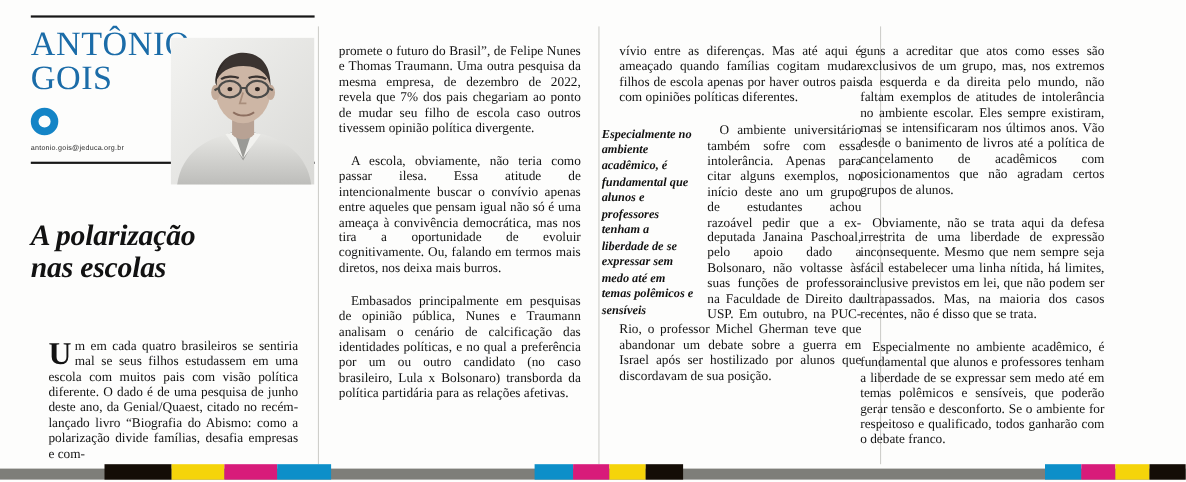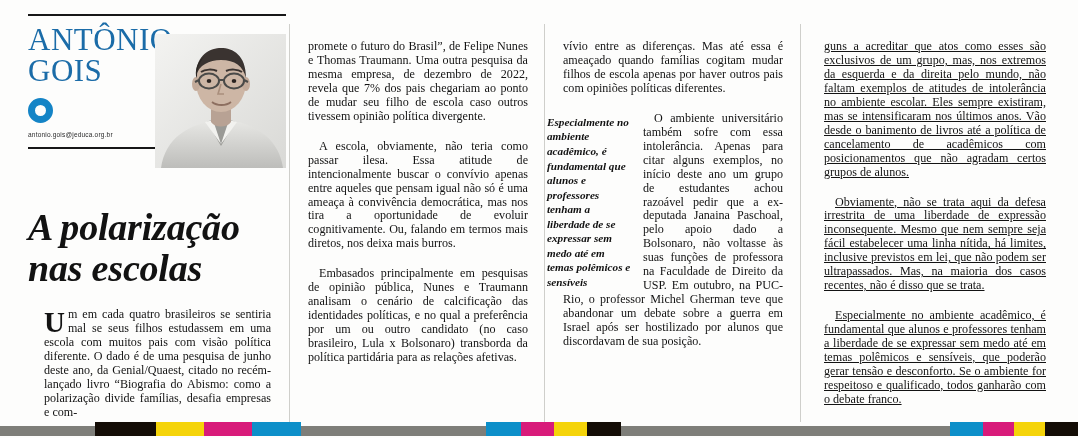--- a/index.html
+++ b/index.html
@@ -41,21 +41,21 @@
   .photo{
     position:absolute;left:155px;top:34px;width:131px;height:134px;
     overflow:hidden;
   }
   .photo svg{display:block;}
 
   
   .headline{
     position:absolute;left:28px;top:182px;width:262px;
     font-style:italic;font-weight:700;
-    font-size:38px;line-height:1.07;
+    font-size:27px;line-height:1.07;
     letter-spacing:-0.2px;
     color:#121212;
     white-space:pre-line;
   }
 
   
   .col{
     position:absolute;
     font-size:12.1px;
     line-height:1.155;
@@ -63,21 +63,21 @@
     hyphens:auto;
     -webkit-hyphens:auto;
     color:#131313;
   }
   .col p{margin:16px;text-indent:11px;}
   .col p.first{text-indent:0;}
 
   #col1{left:28px;top:292px;width:259px;}
   #col2{left:292px;top:24px;width:252px;}
   #col3{left:547px;top:24px;width:252px;}
-  #col4{left:808px;top:24px;width:254px;text-decoration:underline;}
+  #col4{left:766px;top:24px;width:254px;}
 
   
   .dropcap::first-letter{
     float:left;
     font-size:29px;
     line-height:0.80;
     font-weight:700;
     padding:2px 3px 0 0;
     margin-top:1px;
   }
@@ -181,21 +181,21 @@
     <p class="first dropcap">Um em cada quatro brasileiros se sentiria mal se seus filhos estudassem em uma escola com muitos pais com visão política diferente. O dado é de uma pesquisa de junho deste ano, da Genial/Quaest, citado no recém-lançado livro “Biografia do Abismo: como a polarização divide famílias, desafia empresas e com-</p>
   </div>
 
   <div class="col" id="col2">
     <p class="first">promete o futuro do Brasil”, de Felipe Nunes e Thomas Traumann. Uma outra pesquisa da mesma empresa, de dezembro de 2022, revela que 7% dos pais chegariam ao ponto de mudar seu filho de escola caso outros tivessem opinião política divergente.</p>
     <p>A escola, obviamente, não teria como passar ilesa. Essa atitude de intencionalmente buscar o convívio apenas entre aqueles que pensam igual não só é uma ameaça à convivência democrática, mas nos tira a oportunidade de evoluir cognitivamente. Ou, falando em termos mais diretos, nos deixa mais burros.</p>
     <p>Embasados principalmente em pesquisas de opinião pública, Nunes e Traumann analisam o cenário de calcificação das identidades políticas, e no qual a preferência por um ou outro candidato (no caso brasileiro, Lula x Bolsonaro) transborda da política partidária para as relações afetivas.</p>
   </div>
 
   <div class="col" id="col3">
-    <p class="first">vívio entre as diferenças. Mas até essa é ameaçado quando famílias cogitam mudar filhos de escola apenas por haver outros pais com opiniões políticas diferentes.</p>
+    <p class="first">vívio entre as diferenças. Mas até aqui é ameaçado quando famílias cogitam mudar filhos de escola apenas por haver outros pais com opiniões políticas diferentes.</p>
     <div class="pullquote">Especialmente no ambiente acadêmico, é fundamental que alunos e professores tenham a liberdade de se expressar sem medo até em temas polêmicos e sensíveis</div>
     <p>O ambiente universitário também sofre com essa intolerância. Apenas para citar alguns exemplos, no início deste ano um grupo de estudantes achou razoável pedir que a ex-deputada Janaina Paschoal, pelo apoio dado a Bolsonaro, não voltasse às suas funções de professora na Faculdade de Direito da USP. Em outubro, na PUC-Rio, o professor Michel Gherman teve que abandonar um debate sobre a guerra em Israel após ser hostilizado por alunos que discordavam de sua posição.</p>
   </div>
 
   <div class="col" id="col4">
     <p class="first">guns a acreditar que atos como esses são exclusivos de um grupo, mas, nos extremos da esquerda e da direita pelo mundo, não faltam exemplos de atitudes de intolerância no ambiente escolar. Eles sempre existiram, mas se intensificaram nos últimos anos. Vão desde o banimento de livros até a política de cancelamento de acadêmicos com posicionamentos que não agradam certos grupos de alunos.</p>
     <p>Obviamente, não se trata aqui da defesa irrestrita de uma liberdade de expressão inconsequente. Mesmo que nem sempre seja fácil estabelecer uma linha nítida, há limites, inclusive previstos em lei, que não podem ser ultrapassados. Mas, na maioria dos casos recentes, não é disso que se trata.</p>
     <p>Especialmente no ambiente acadêmico, é fundamental que alunos e professores tenham a liberdade de se expressar sem medo até em temas polêmicos e sensíveis, que poderão gerar tensão e desconforto. Se o ambiente for respeitoso e qualificado, todos ganharão com o debate franco.</p>
   </div>
 

